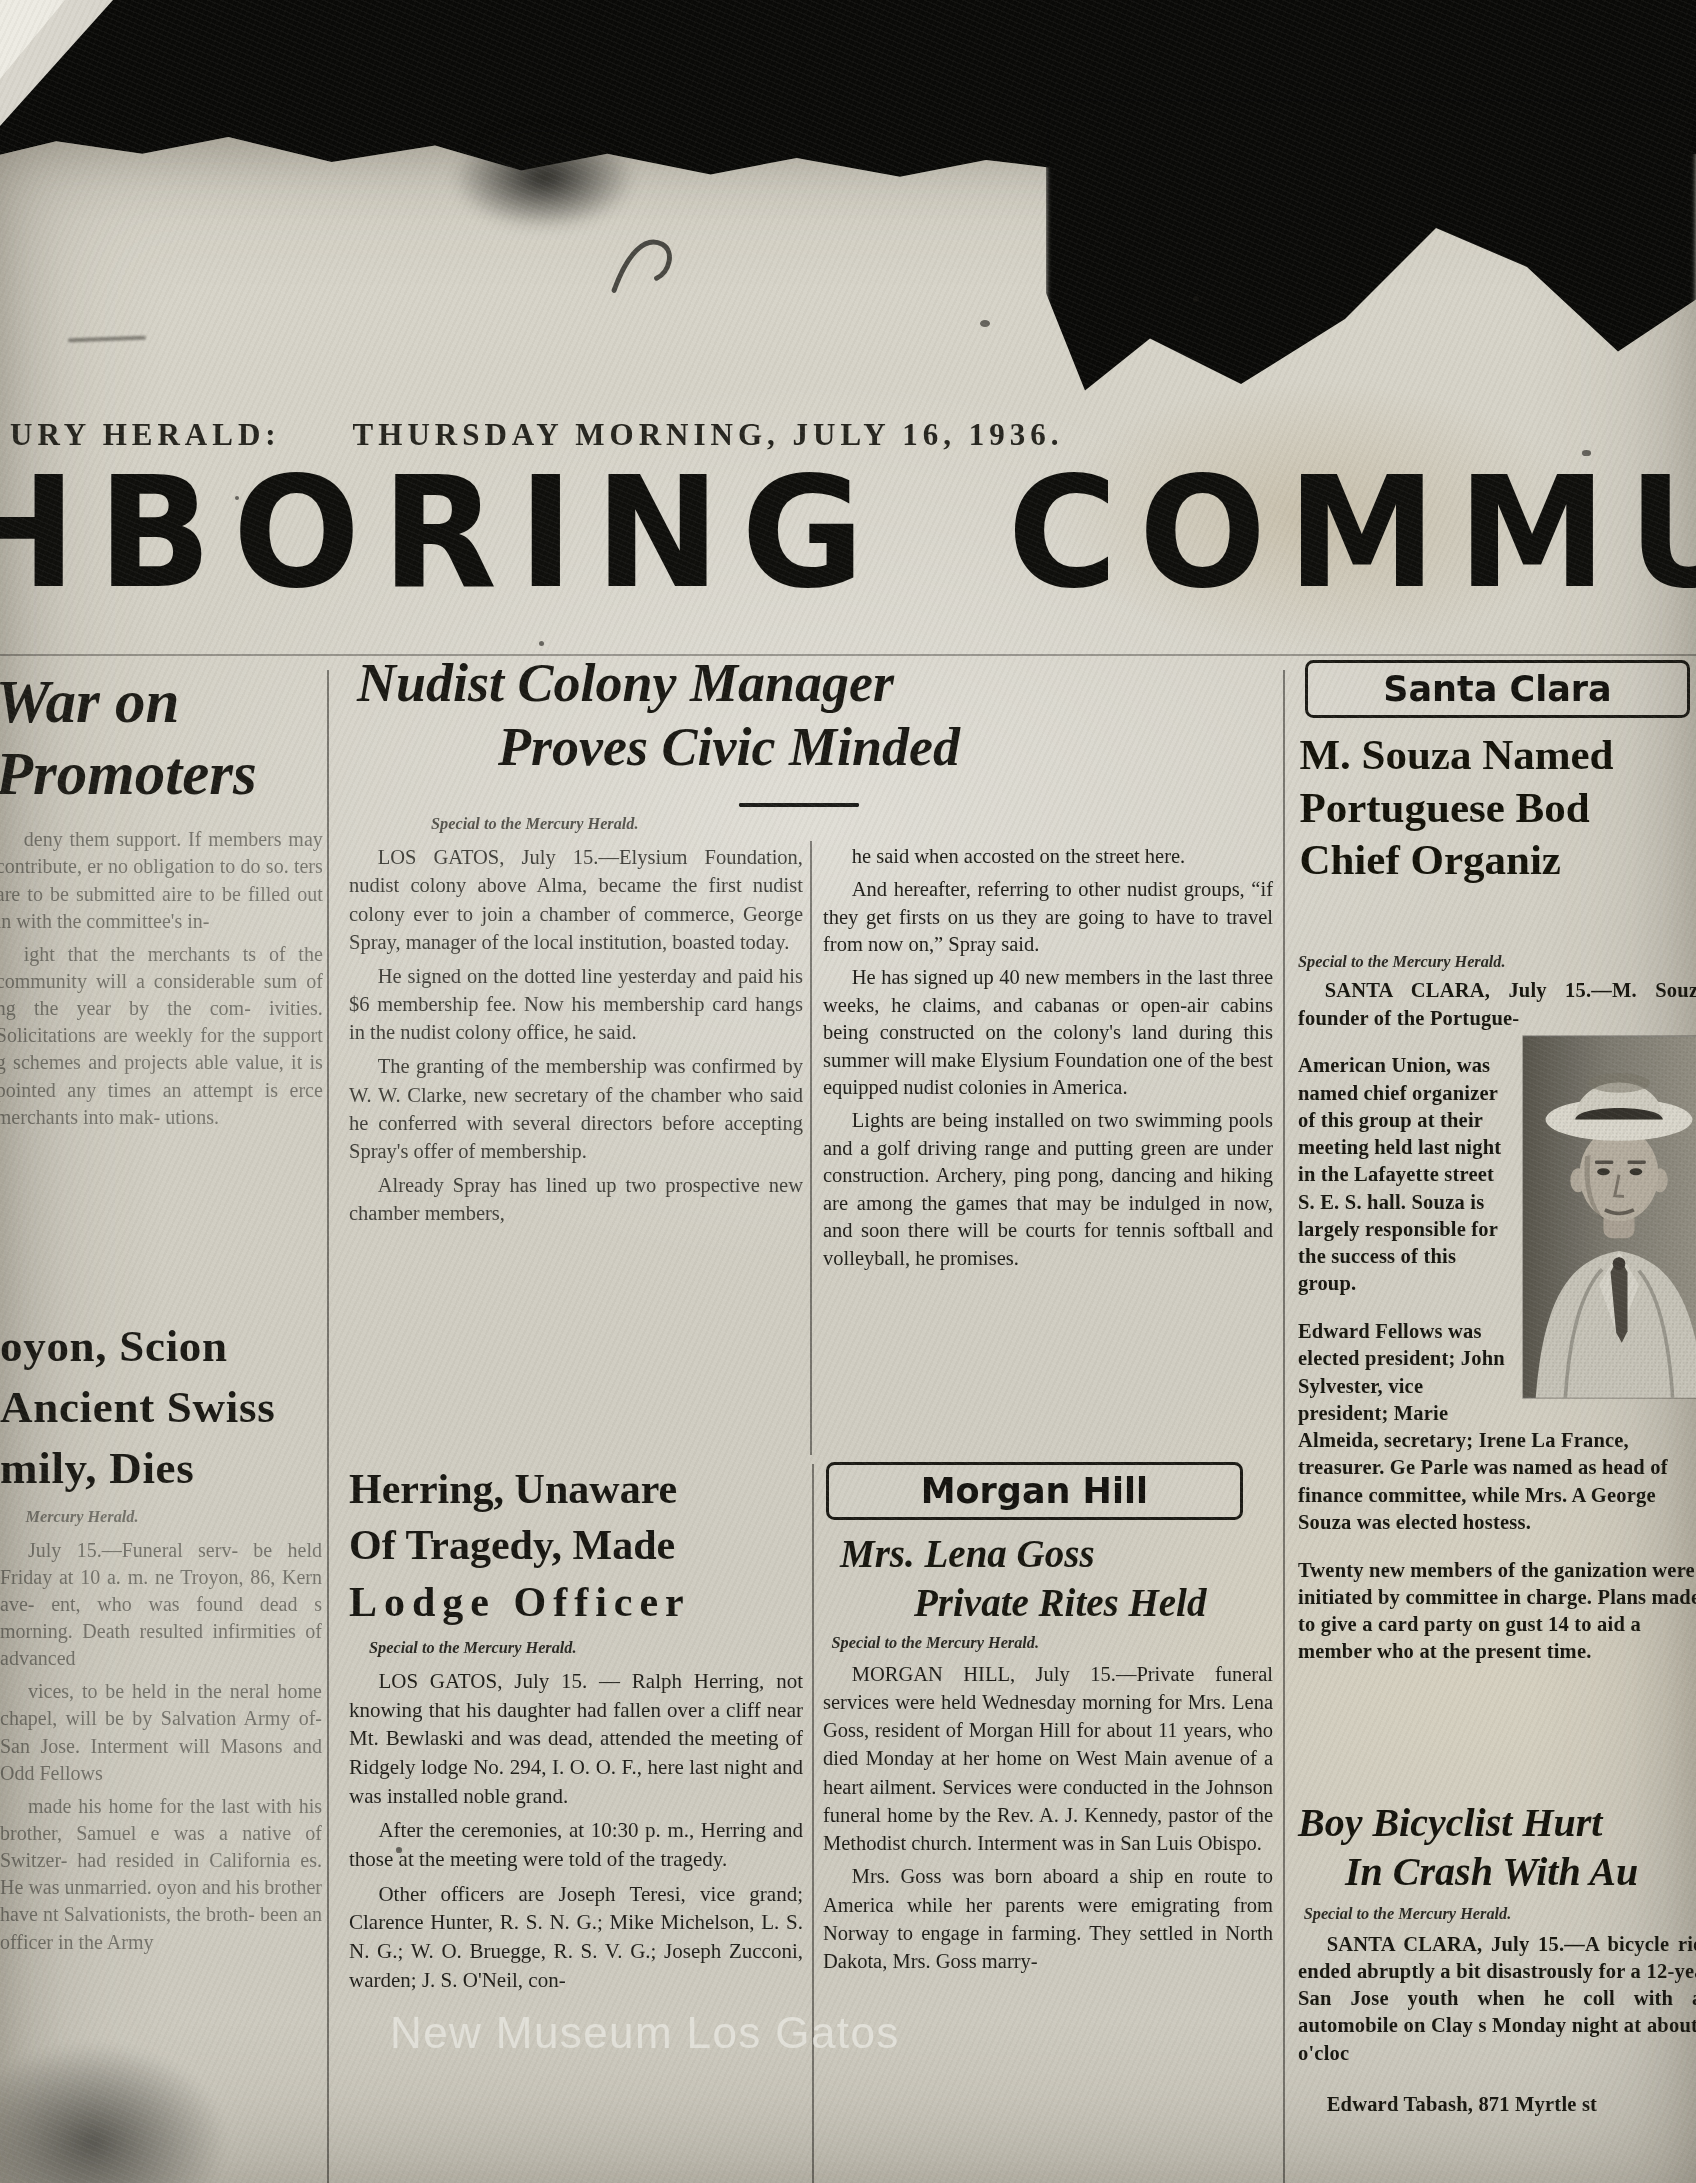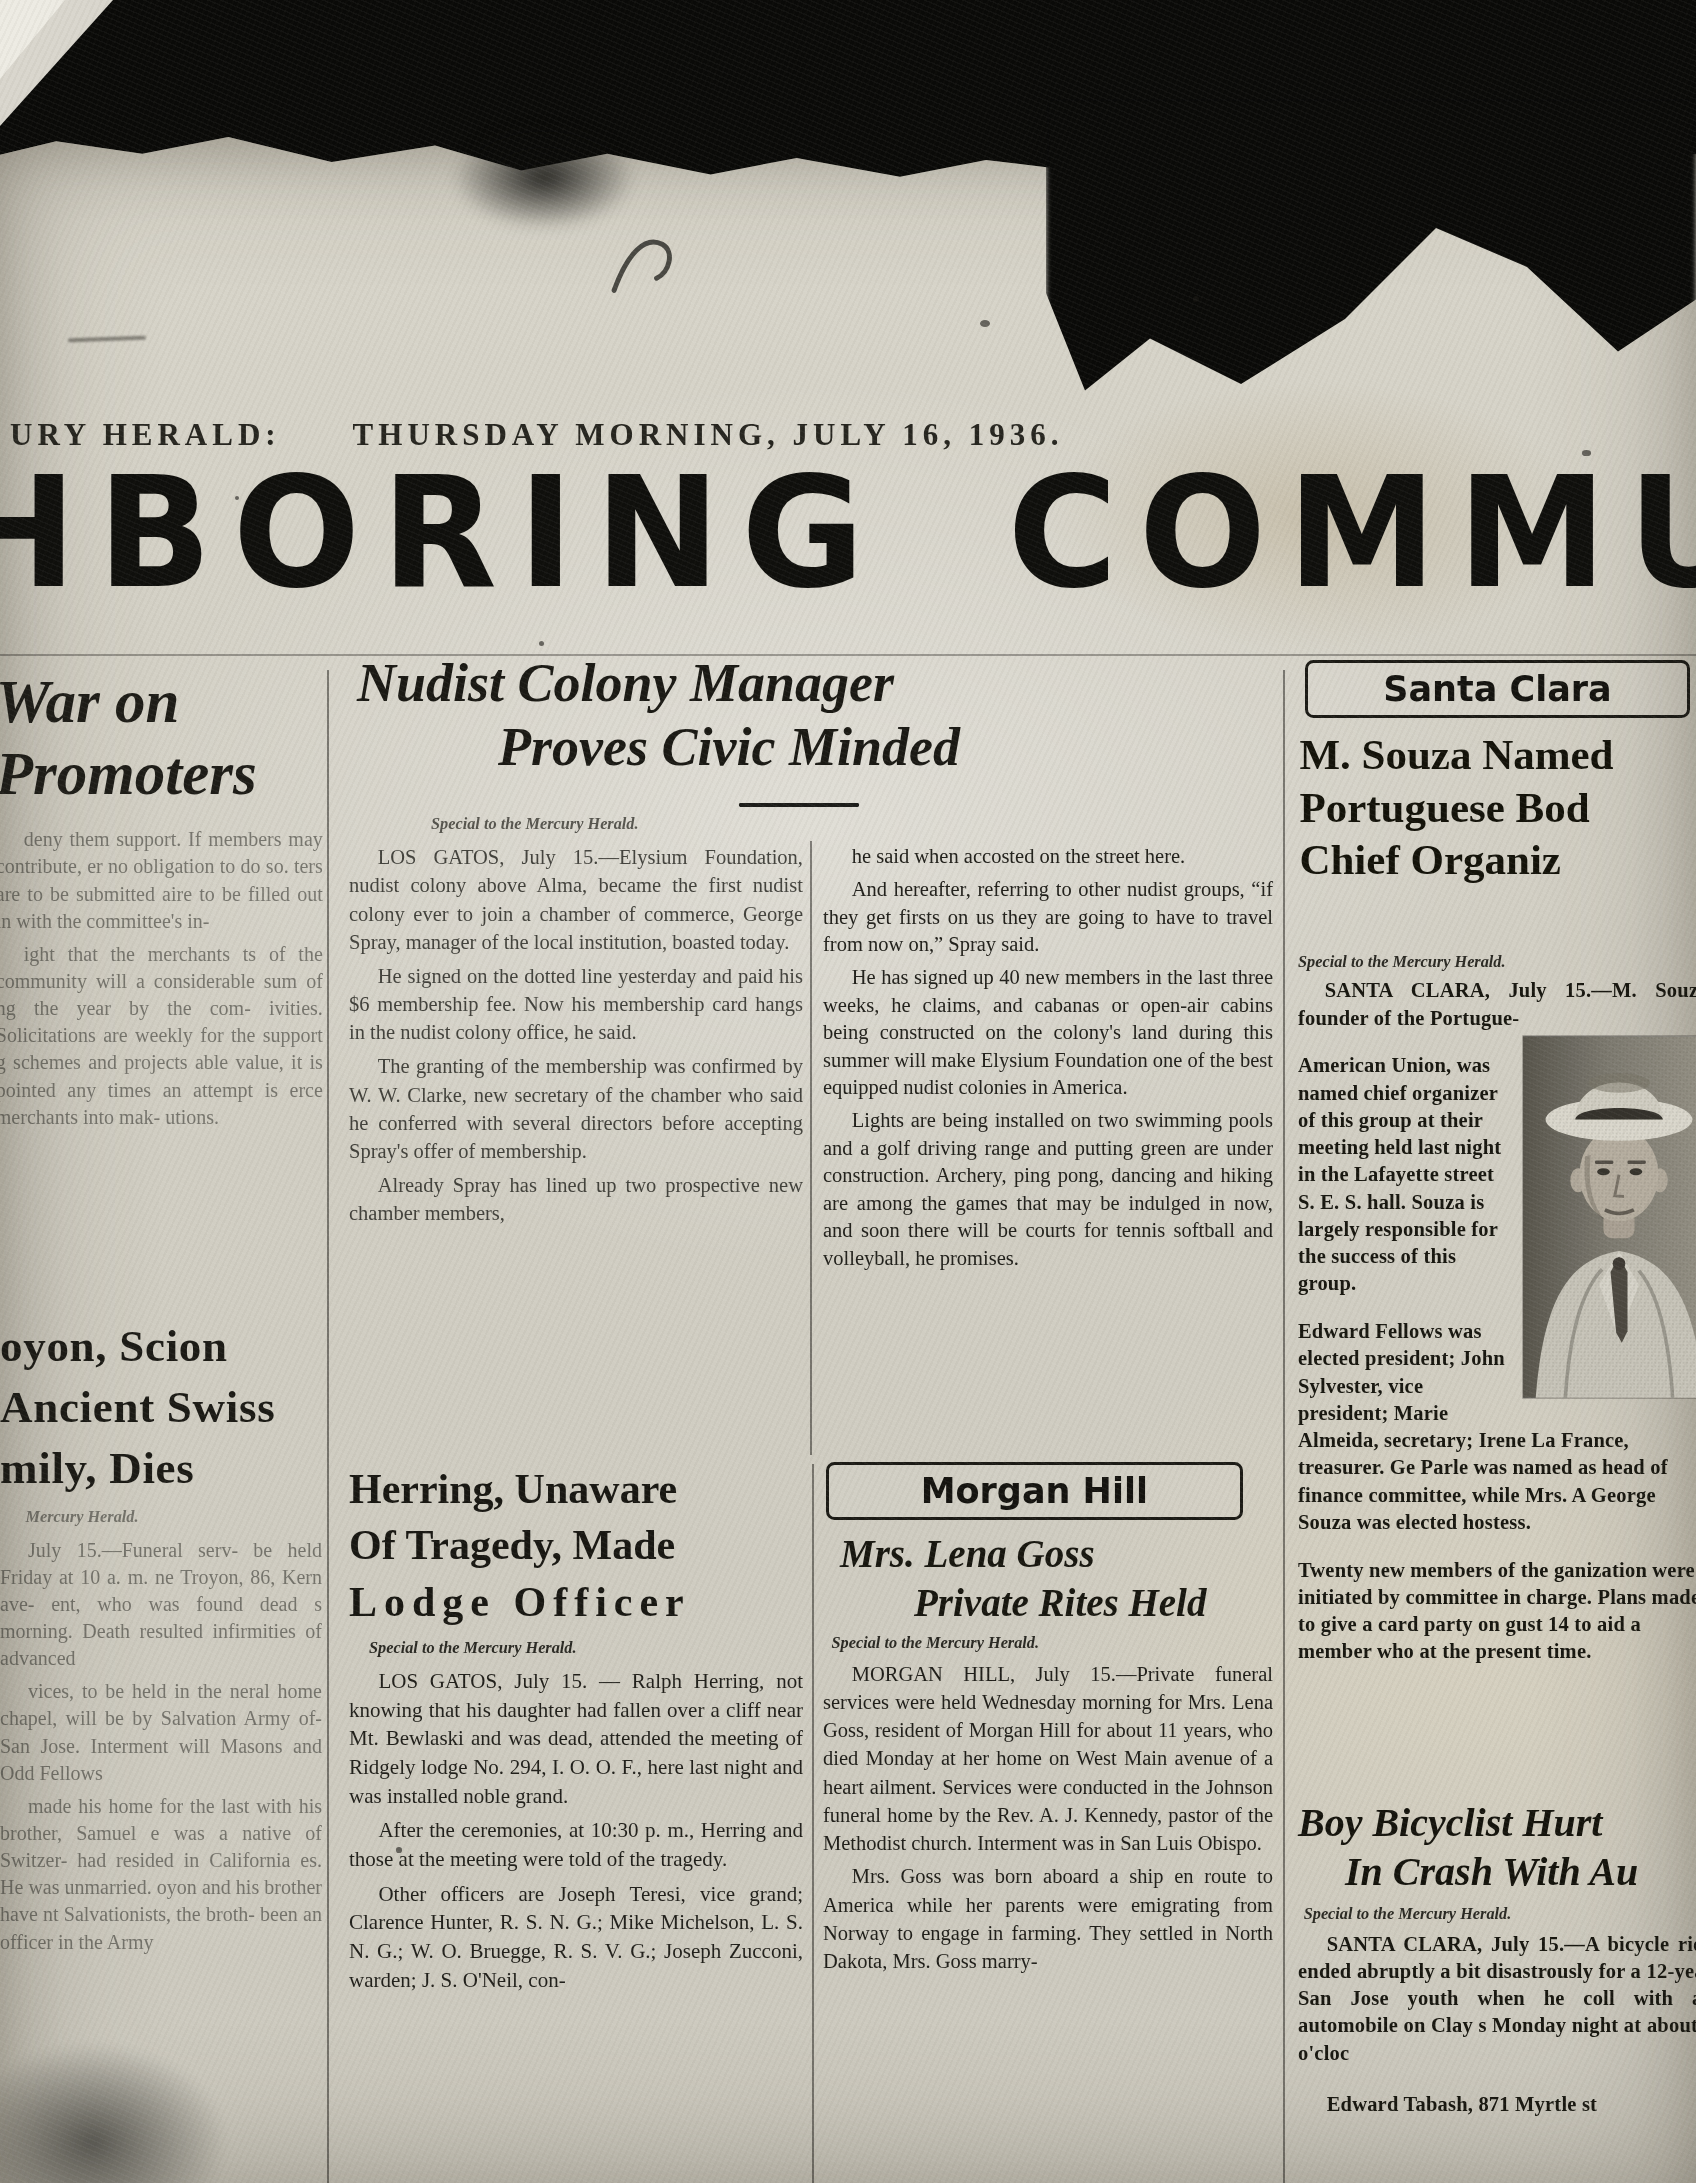--- a/index.html
+++ b/index.html
@@ -298,15 +298,16 @@
     <span class="credit">Special to the Mercury Herald.</span>
     <div class="body rc-body">
       <p>SANTA CLARA, July 15.—A bicycle ride ended abruptly a bit disastrously for a 12-year San Jose youth when he coll with an automobile on Clay s Monday night at about 8 o'cloc</p>
       <p class="gap">Edward Tabash, 871 Myrtle st</p>
     </div>
   </section>
 
   <div class="stain-bl"></div>
   <div class="grain"></div>
   <div class="vignette"></div>
+  <div id="watermark">New Museum Los Gatos</div>
 
 </div>
 
 
 </body></html>

